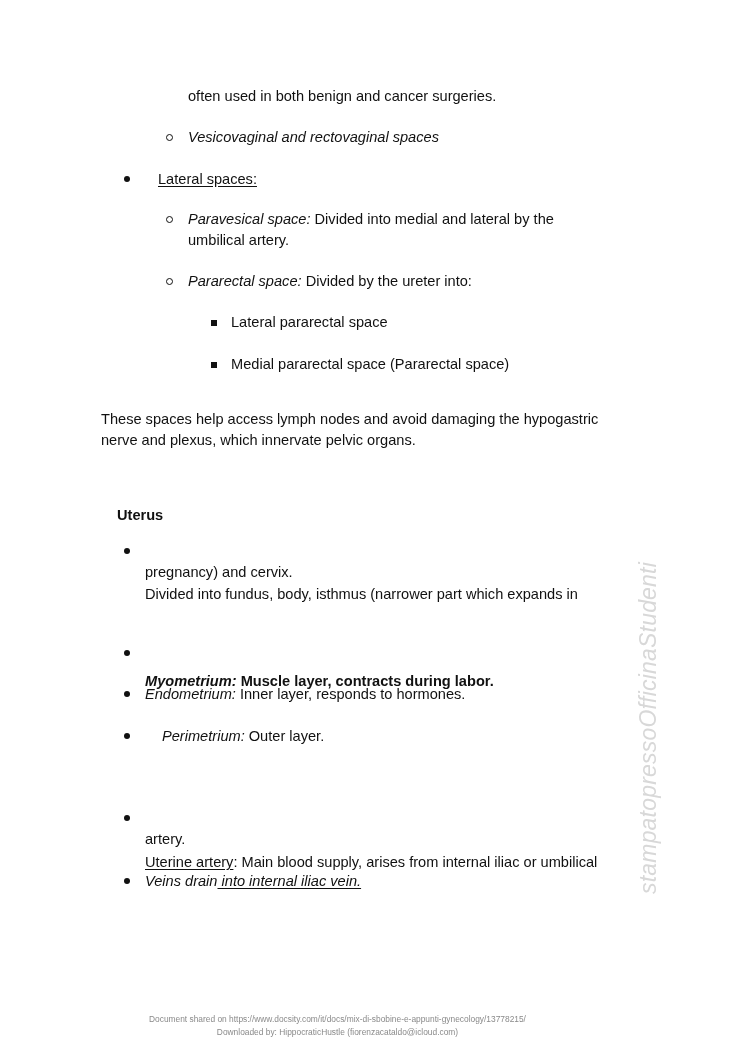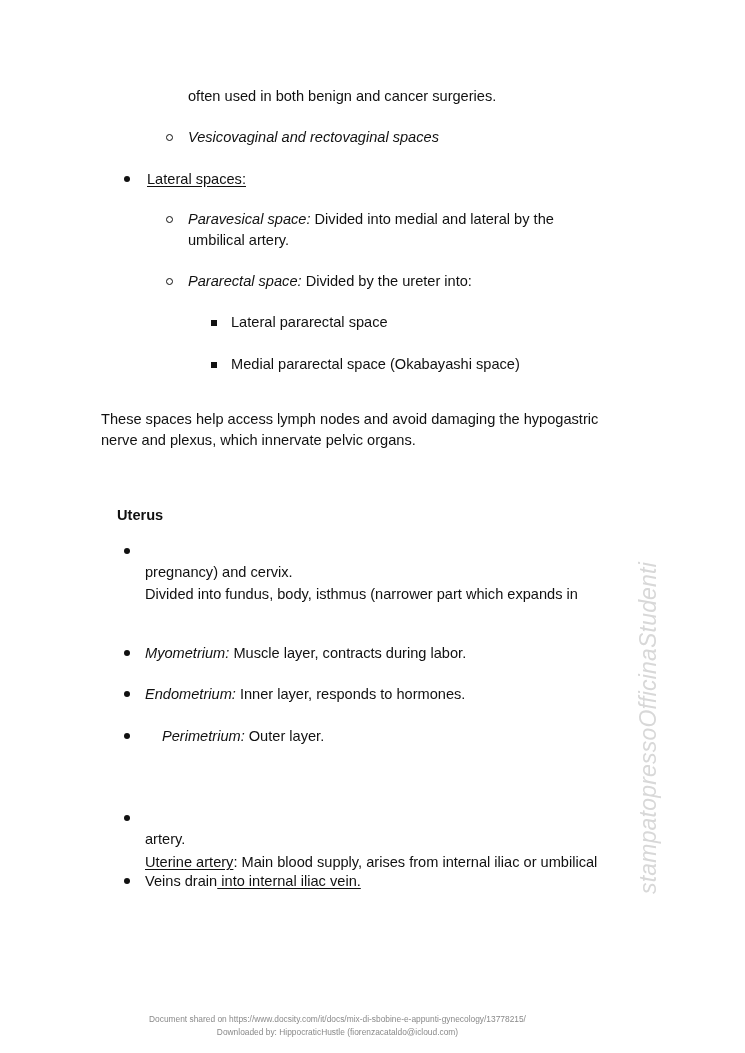--- a/index.html
+++ b/index.html
@@ -29,71 +29,71 @@
 <body>
 
 <div>
 
   <div class="line" style="left:188px; top:86px;">often used in both benign and cancer surgeries.</div>
 
   <span class="bullet-circle" style="left:166px; top:134px;"></span>
   <div class="line it" style="left:188px; top:127px;">Vesicovaginal and rectovaginal spaces</div>
 
   <span class="bullet-disc" style="left:124px; top:176px;"></span>
-  <div class="line ul" style="left:147px; top:169px;text-decoration:underline;">Lateral spaces:</div>
+  <div class="line ul" style="left:158px; top:169px;text-decoration:underline;">Lateral spaces:</div>
 
   <span class="bullet-circle" style="left:166px; top:216px;"></span>
   <div class="line" style="left:188px; top:209px;">
     <span class="it">Paravesical space:</span><span> Divided into medial and lateral by the</span>
   </div>
   <div class="line" style="left:188px; top:230px;">umbilical artery.</div>
 
   <span class="bullet-circle" style="left:166px; top:278px;"></span>
   <div class="line" style="left:188px; top:271px;">
     <span class="it">Pararectal space:</span><span> Divided by the ureter into:</span>
   </div>
 
   <span class="bullet-square" style="left:211px; top:320px;"></span>
   <div class="line" style="left:231px; top:312px;">Lateral pararectal space</div>
 
   <span class="bullet-square" style="left:211px; top:362px;"></span>
-  <div class="line" style="left:231px; top:354px;">Medial pararectal space (Okabayashi space)</div>
+  <div class="line" style="left:231px; top:354px;">Medial pararectal space (Pararectal space)</div>
 
   <div class="line" style="left:101px; top:409px;">These spaces help access lymph nodes and avoid damaging the hypogastric</div>
   <div class="line" style="left:101px; top:430px;">nerve and plexus, which innervate pelvic organs.</div>
 
   <div class="line bold" style="left:117px; top:505px;">Uterus</div>
 
   <span class="bullet-disc" style="left:124px; top:548px;"></span>
   <div class="line" style="left:145px; top:541px;margin-top:43px;">Divided into fundus, body, isthmus (narrower part which expands in</div>
   <div class="line" style="left:145px; top:562px;">pregnancy) and cervix.</div>
 
   <span class="bullet-disc" style="left:124px; top:650px;"></span>
-  <div class="line" style="left:145px; top:643px;">
+  <div class="line" style="left:145px; top:671px;font-weight:bold;">
     <span class="it">Myometrium:</span><span> Muscle layer, contracts during labor.</span>
   </div>
 
   <span class="bullet-disc" style="left:124px; top:691px;"></span>
   <div class="line" style="left:145px; top:684px;">
     <span class="it">Endometrium:</span><span> Inner layer, responds to hormones.</span>
   </div>
 
   <span class="bullet-disc" style="left:124px; top:733px;"></span>
   <div class="line" style="left:162px; top:726px;">
     <span class="it">Perimetrium:</span><span> Outer layer.</span>
   </div>
 
   <span class="bullet-disc" style="left:124px; top:815px;"></span>
   <div class="line" style="left:145px; top:852px;">
     <span class="ul">Uterine artery</span><span>: Main blood supply, arises from internal iliac or umbilical</span>
   </div>
   <div class="line" style="left:145px; top:829px;">artery.</div>
 
   <span class="bullet-disc" style="left:124px; top:878px;"></span>
-  <div class="line" style="left:145px; top:871px;">
+  <div class="line" style="left:145px; top:871px;font-style:italic;">
     <span>Veins drain</span><span class="ul"> into internal iliac vein.</span>
   </div>
 
   <div class="watermark">stampatopressoOfficinaStudenti</div>
 
   <div class="footer" style="top:1013px;">Document shared on https://www.docsity.com/it/docs/mix-di-sbobine-e-appunti-gynecology/13778215/</div>
   <div class="footer" style="top:1026px;">Downloaded by: HippocraticHustle (fiorenzacataldo@icloud.com)</div>
 </div>
 
 </body></html>

